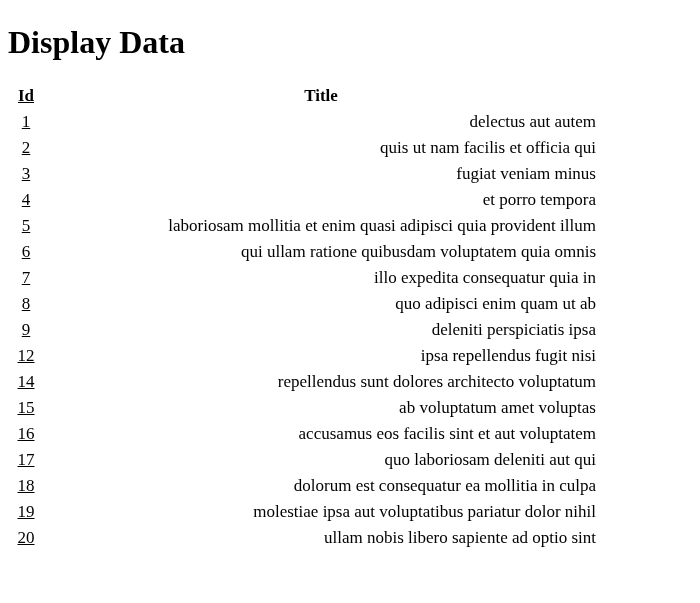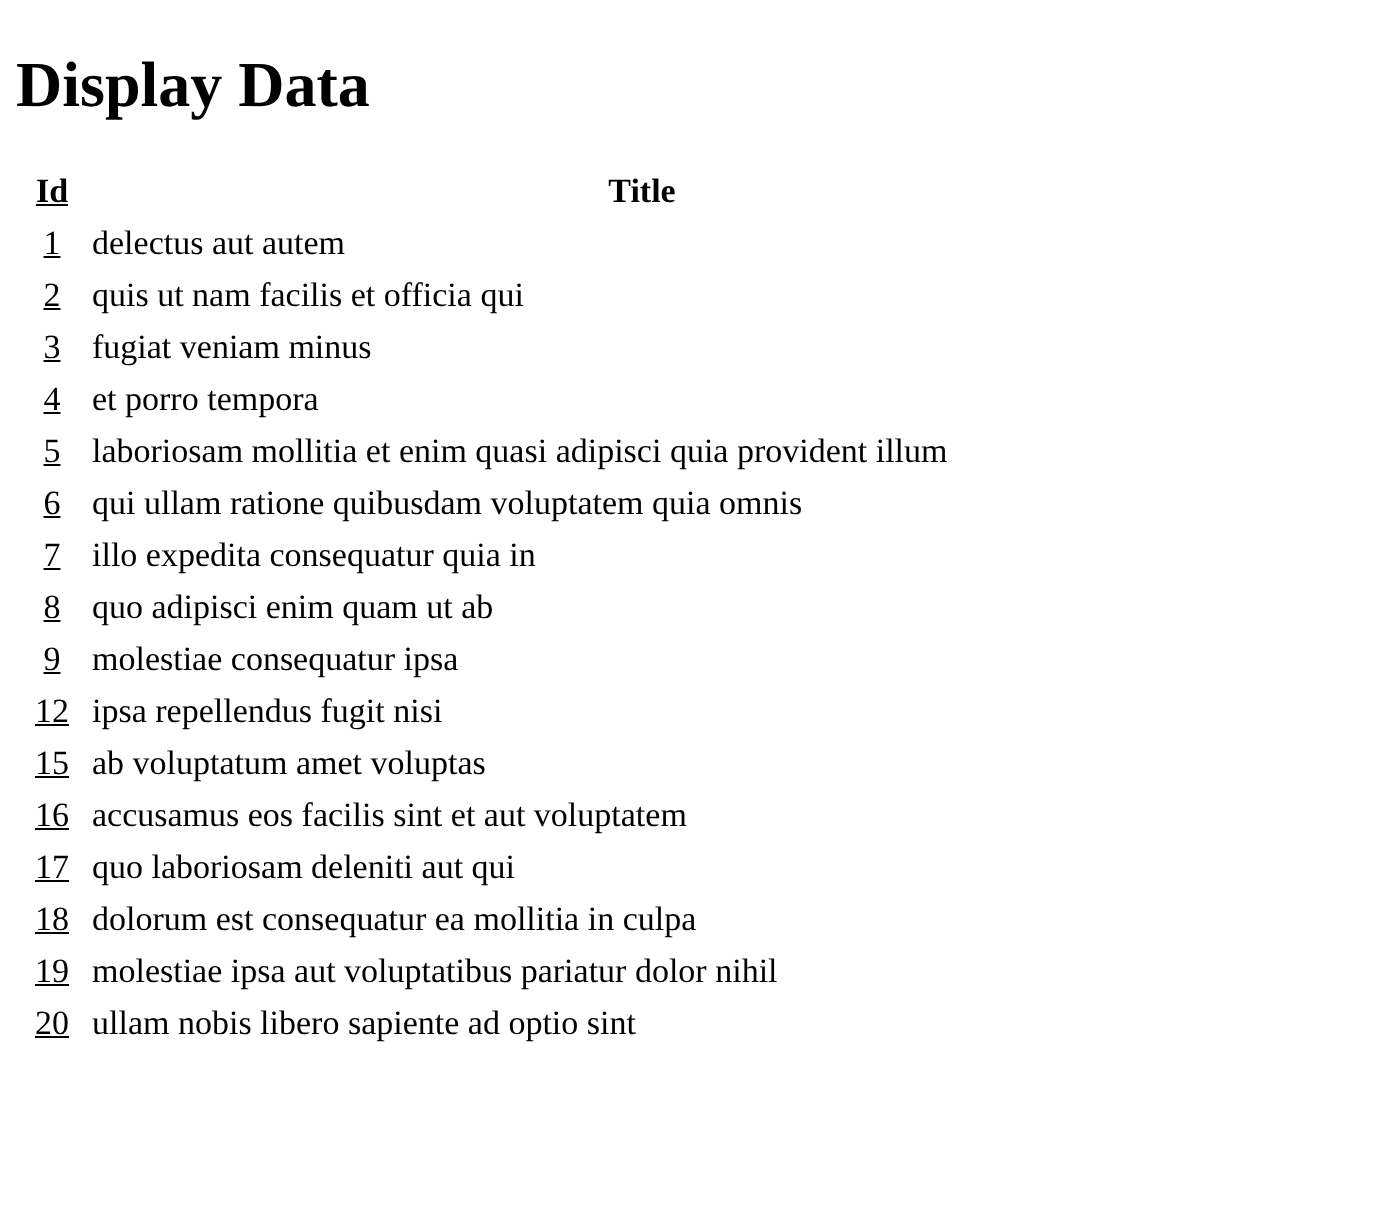--- a/index.html
+++ b/index.html
@@ -46,21 +46,21 @@
     text-decoration: underline;
   }
   td.col-id {
     text-align: center;
   }
   .col-title {
     width: 550px;
     margin-top: 48px;
   }
   td.col-title {
-    text-align: left;
+    text-align: right;
   }
 </style>
 </head>
 <body>
 
 <h1 class="page-title">Display Data</h1>
 
 <table class="data-table">
   <thead>
     <tr>
@@ -96,25 +96,29 @@
       <tr>
         <td class="col-id">7</td>
         <td class="col-title">illo expedita consequatur quia in</td>
       </tr>
       <tr>
         <td class="col-id">8</td>
         <td class="col-title">quo adipisci enim quam ut ab</td>
       </tr>
       <tr>
         <td class="col-id">9</td>
-        <td class="col-title">molestiae consequatur ipsa</td>
+        <td class="col-title">deleniti perspiciatis ipsa</td>
       </tr>
       <tr>
         <td class="col-id">12</td>
         <td class="col-title">ipsa repellendus fugit nisi</td>
+      </tr>
+      <tr>
+        <td class="col-id">14</td>
+        <td class="col-title">repellendus sunt dolores architecto voluptatum</td>
       </tr>
       <tr>
         <td class="col-id">15</td>
         <td class="col-title">ab voluptatum amet voluptas</td>
       </tr>
       <tr>
         <td class="col-id">16</td>
         <td class="col-title">accusamus eos facilis sint et aut voluptatem</td>
       </tr>
       <tr>

